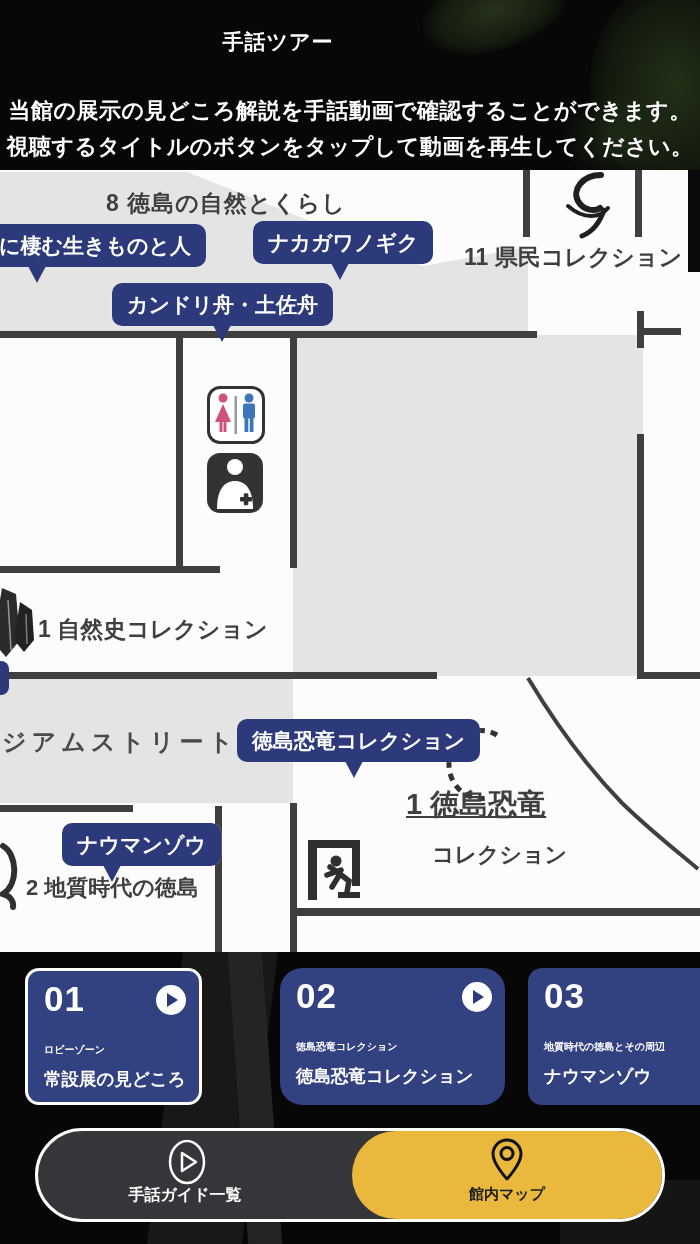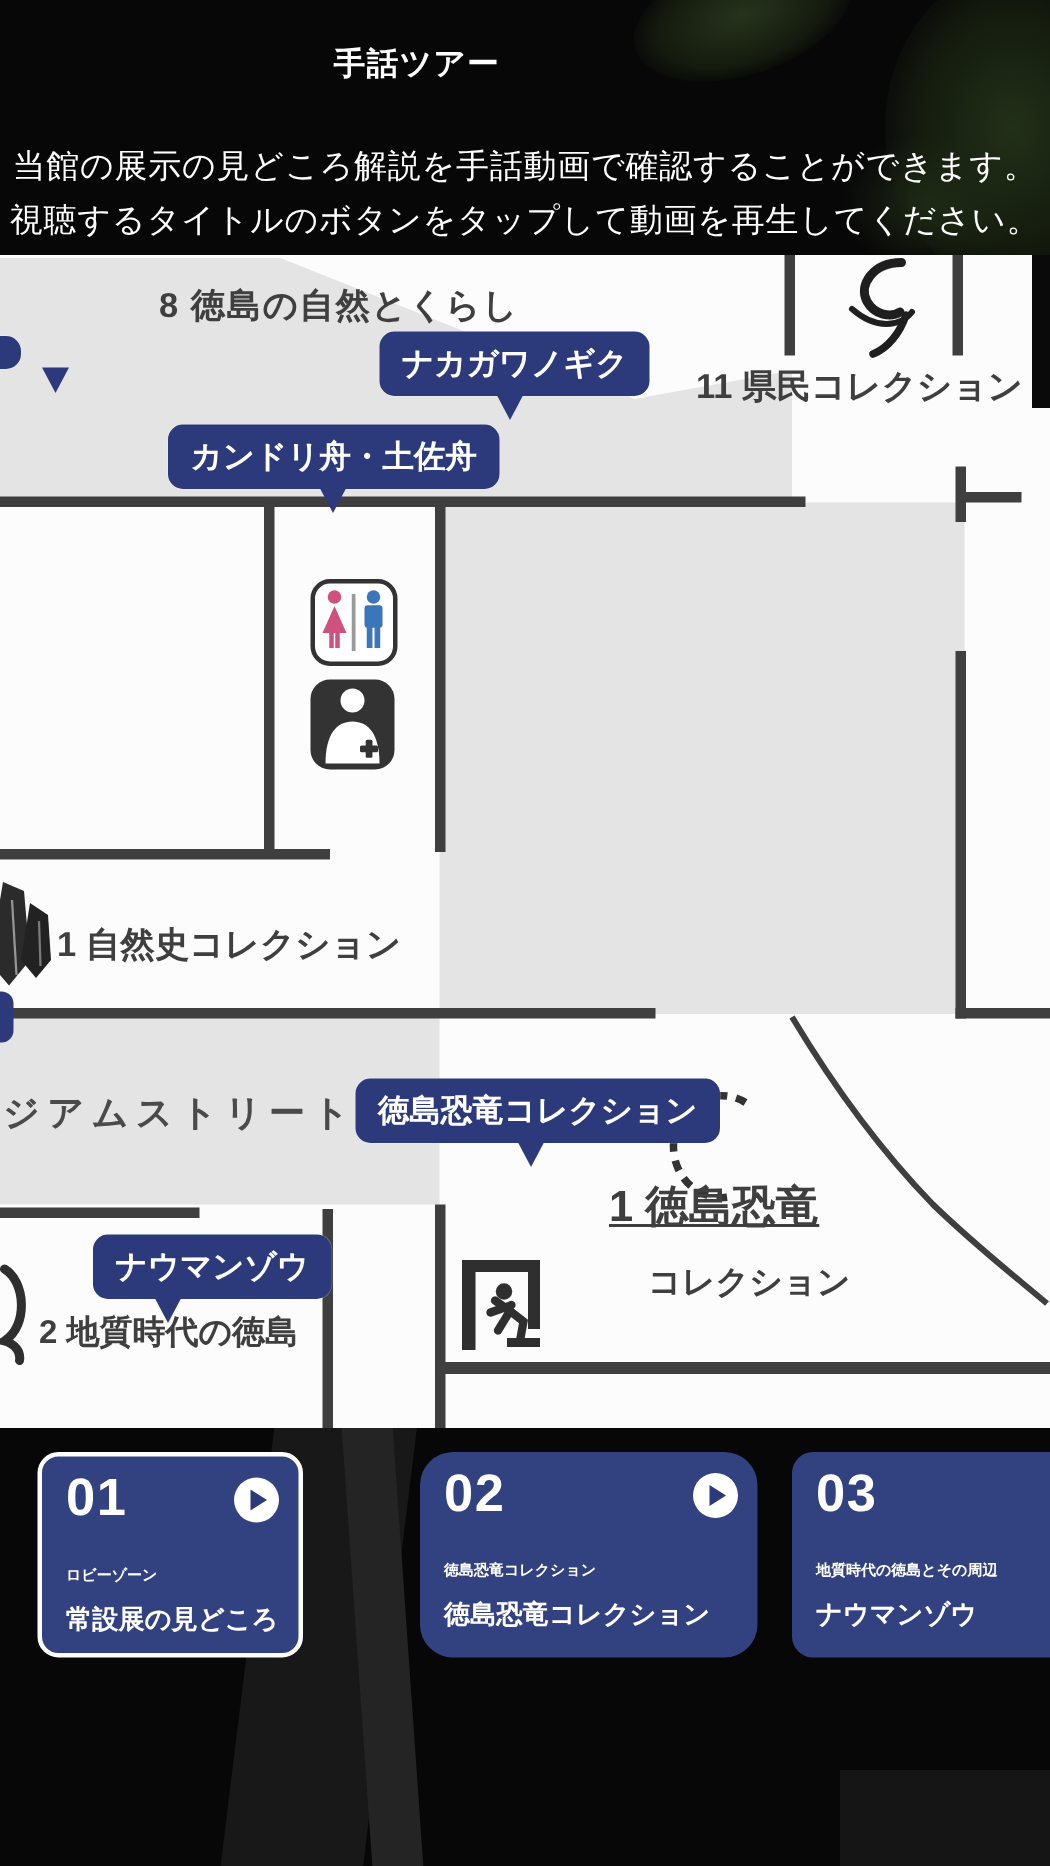--- a/index.html
+++ b/index.html
@@ -12,21 +12,21 @@
   
   .foliage{position:absolute;border-radius:50%;pointer-events:none;}
   .f1{left:420px;top:-30px;width:150px;height:80px;background:radial-gradient(ellipse at center,#27331c 0%,#141b0e 55%,rgba(0,0,0,0) 75%);transform:rotate(-18deg);}
   .f2{left:590px;top:-20px;width:170px;height:210px;background:radial-gradient(ellipse at center,#223018 0%,#131a0d 55%,rgba(0,0,0,0) 78%);}
   .f3{left:560px;top:90px;width:120px;height:90px;background:radial-gradient(ellipse at center,#1e2a15 0%,rgba(0,0,0,0) 72%);}
   .page-title{
     position:absolute;left:0;top:28px;width:556px;text-align:center;
     color:#fff;font-size:21px;font-weight:bold;letter-spacing:1px;
   }
   .desc{position:absolute;left:0;width:700px;text-align:center;color:#fff;
-    font-size:22px;font-weight:normal;letter-spacing:0.5px;}
+    font-size:22px;font-weight:bold;letter-spacing:0.5px;}
   .desc.l1{top:96px;}
   .desc.l2{top:132px;}
 
   
   .map{position:absolute;left:0;top:170px;width:700px;height:782px;background:#fcfcfc;overflow:hidden;}
   .map svg.floor{position:absolute;left:0;top:0;}
   .zone-label{position:absolute;color:#3f3f3f;font-weight:600;white-space:nowrap;}
   .pill{
     position:absolute;background:#2c3a7b;color:#fff;font-weight:bold;
     font-size:21px;line-height:1;padding:11px 15px;border-radius:10px;white-space:nowrap;
@@ -157,20 +157,21 @@
 
     <div class="zone-label" style="left:106px;top:18px;font-size:23px;letter-spacing:1px;">8 徳島の自然とくらし</div>
     <div class="zone-label" style="left:464px;top:72px;font-size:23px;">11 県民コレクション</div>
     <div class="zone-label" style="left:38px;top:444px;font-size:23px;">1 自然史コレクション</div>
     <div class="zone-label" style="left:2px;top:556px;font-size:24px;letter-spacing:5px;color:#4a4a4a;">ジアムストリート</div>
     <div class="zone-label" style="left:406px;top:615px;font-size:29px;text-decoration:underline;">1 徳島恐竜</div>
     <div class="zone-label" style="left:432px;top:670px;font-size:22px;">コレクション</div>
     <div class="zone-label" style="left:26px;top:703px;font-size:22px;">2 地質時代の徳島</div>
 
     <div class="pill" style="left:-16px;top:54px;">
+      <span>に棲む生きものと人</span>
       <i class="tail" style="left:44px;"></i>
     </div>
     <div class="pill" style="left:253px;top:51px;">
       <span>ナカガワノギク</span>
       <i class="tail" style="left:78px;"></i>
     </div>
     <div class="pill" style="left:112px;top:113px;">
       <span>カンドリ舟・土佐舟</span>
       <i class="tail" style="left:101px;"></i>
     </div>
@@ -234,14 +235,30 @@
     <div class="sub">徳島恐竜コレクション</div>
     <div class="ttl">徳島恐竜コレクション</div>
   </div>
   <div class="card" style="left:528px;width:232px;">
     <div class="num">03</div>
 
     <div class="sub">地質時代の徳島とその周辺</div>
     <div class="ttl">ナウマンゾウ</div>
   </div>
 
+  <div class="navbar">
+    <div class="nav-left">
+      <svg width="40" height="46" viewBox="0 0 40 46">
+        <ellipse cx="20" cy="23" rx="17" ry="21" fill="none" stroke="#fff" stroke-width="2.5"></ellipse>
+        <polygon points="15,14 15,32 29,23" fill="none" stroke="#fff" stroke-width="2.5" stroke-linejoin="round"></polygon>
+      </svg>
+      <div class="lbl">手話ガイド一覧</div>
+    </div>
+    <div class="nav-right">
+      <svg width="36" height="46" viewBox="0 0 36 46">
+        <path d="M18,3 C10,3 4,9.5 4,17 C4,27 18,42 18,42 C18,42 32,27 32,17 C32,9.5 26,3 18,3 Z" fill="none" stroke="#111" stroke-width="3" stroke-linejoin="round"></path>
+        <circle cx="18" cy="16.5" r="6" fill="none" stroke="#111" stroke-width="3"></circle>
+      </svg>
+      <div class="lbl">館内マップ</div>
+    </div>
+  </div>
 
 </div>
 
 </body></html>

